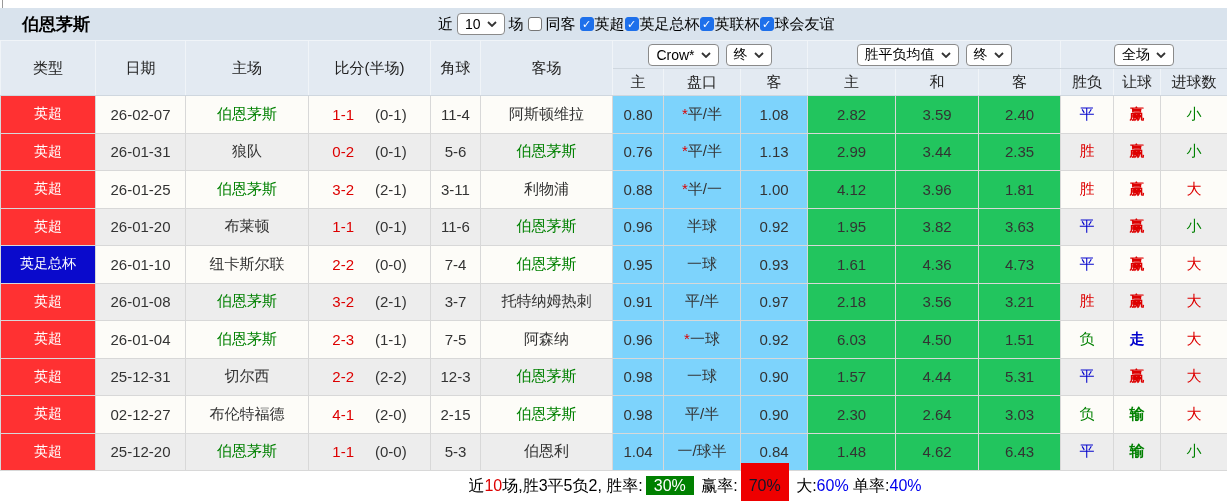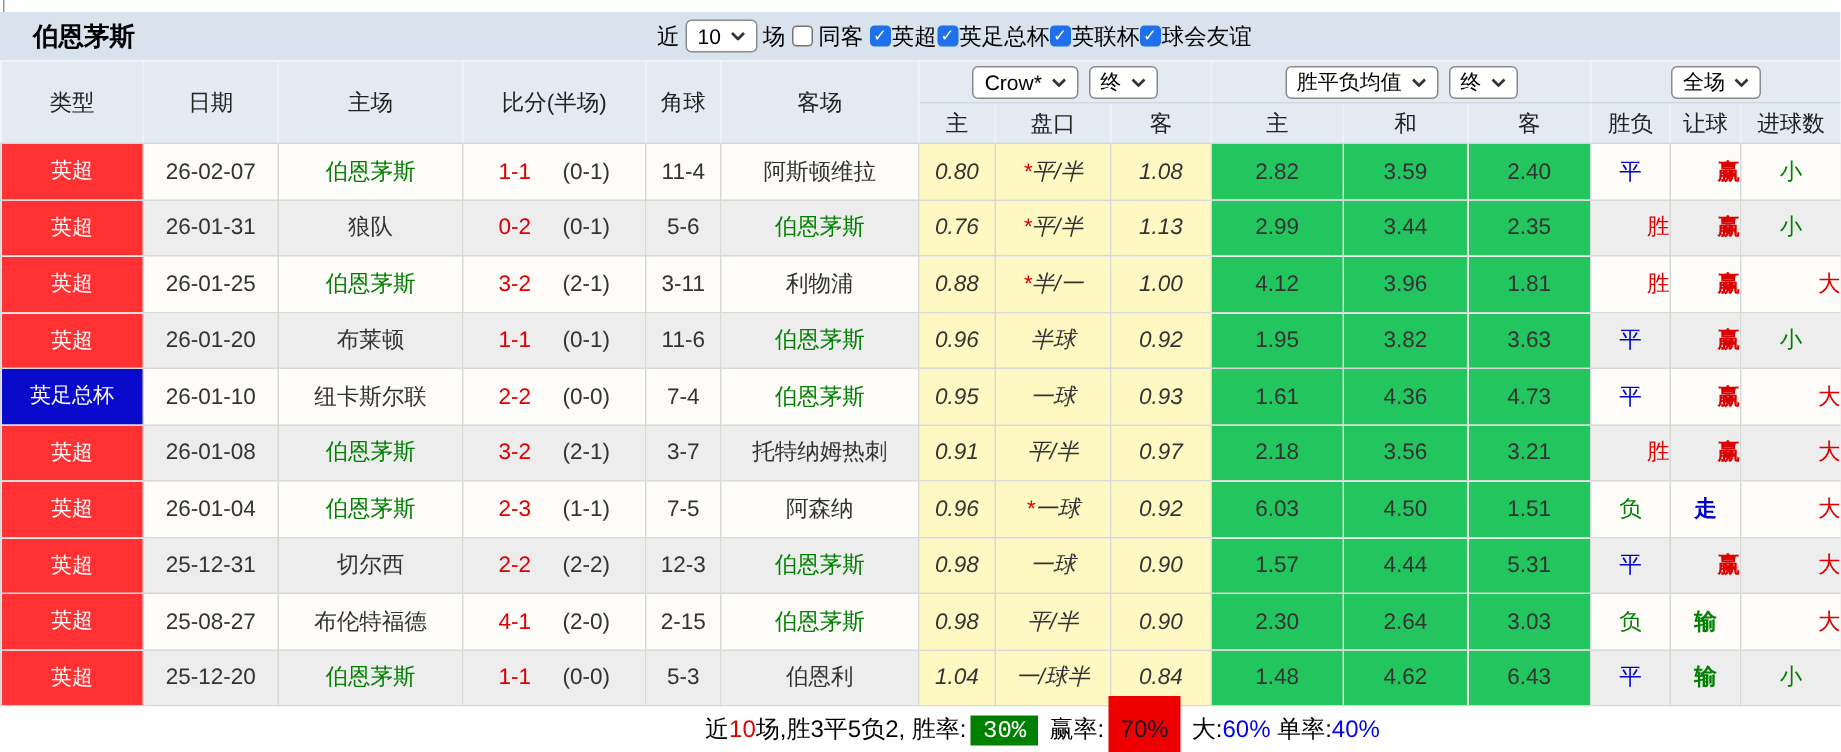--- a/index.html
+++ b/index.html
@@ -18,33 +18,33 @@
   .filters label{display:inline-flex;align-items:center;cursor:default;}
   .filters .cb{margin-right:1px;}
   table{border-collapse:collapse;table-layout:fixed;width:1227px;}
   thead th{background:#e3eaf2;font-weight:normal;font-size:15px;color:#222;border:1px solid #f0f4f8;border-bottom-color:#cfd7df;padding:0;}
   thead tr.hrow1 th{height:27px;}
   thead tr.hrow2 th{height:26px;}
   .selwrap{display:flex;align-items:center;justify-content:center;gap:7px;}
   tbody td{border:1px solid #d8d8d8;text-align:center;font-size:15px;color:#333;height:36.5px;padding:0;overflow:hidden;white-space:nowrap;}
   tbody tr.odd td{background:#fdfcf8;}
   tbody tr.even td{background:#ededed;}
-  tbody tr td.bg-odds{background:#fef9c3;font-style:italic;}
+  tbody tr td.bg-odds{background:#7dd3fc;}
   tbody tr td.bg-avg{background:#22c55e;}
   td.badge-red{background:#ff3132 !important;color:#fff;font-size:14px;}
   td.badge-blue{background:#0a0acc !important;color:#fff;font-size:14px;}
-  .c-red{color:#dd0000;text-align:right;}
+  .c-red{color:#dd0000;}
   .c-green{color:#008000;}
   .c-blue{color:#0000cc;}
   .c-pblue{color:#0000ee;text-align:center;}
   .bold{font-weight:bold;}
   td .half{color:#333;margin-left:21px;}
   .summary{height:31px;background:#fff;display:flex;align-items:center;justify-content:center;font-size:16px;color:#000;padding-left:163px;box-sizing:border-box;}
   .summary-text{white-space:pre;}
-  .pct-green{background:#008000;color:#fff;padding:1px 8px;margin:0 3px;font-family:Liberation Mono, monospace;}
+  .pct-green{background:#008000;color:#fff;padding:1px 8px;margin:0 3px;}
   .pct-red{background:#ee0000;color:#0f172a;padding:14px 8px;margin:0 3px;text-align:right;}
 </style>
 </head>
 <body>
 
 <div class="top-strip"></div>
 
 <div class="title-bar">
   <div class="page-title">伯恩茅斯</div>
   <div class="toolbar">
@@ -292,21 +292,21 @@
     <td class="bg-odds">0.90</td>
     <td class="bg-avg">1.57</td>
     <td class="bg-avg">4.44</td>
     <td class="bg-avg">5.31</td>
     <td class="c-blue">平</td>
     <td class="bold c-red">赢</td>
     <td class="c-red">大</td>
   </tr>
       <tr class="odd">
     <td class="badge-red">英超</td>
-    <td>25-08-27</td>
+    <td>02-12-27</td>
     <td>布伦特福德</td>
     <td><span class="c-red">4-1</span><span class="half">(2-0)</span></td>
     <td>2-15</td>
     <td class="c-green">伯恩茅斯</td>
     <td class="bg-odds">0.98</td>
     <td class="bg-odds"><span class="c-red"></span><span>平/半</span></td>
     <td class="bg-odds">0.90</td>
     <td class="bg-avg">2.30</td>
     <td class="bg-avg">2.64</td>
     <td class="bg-avg">3.03</td>

